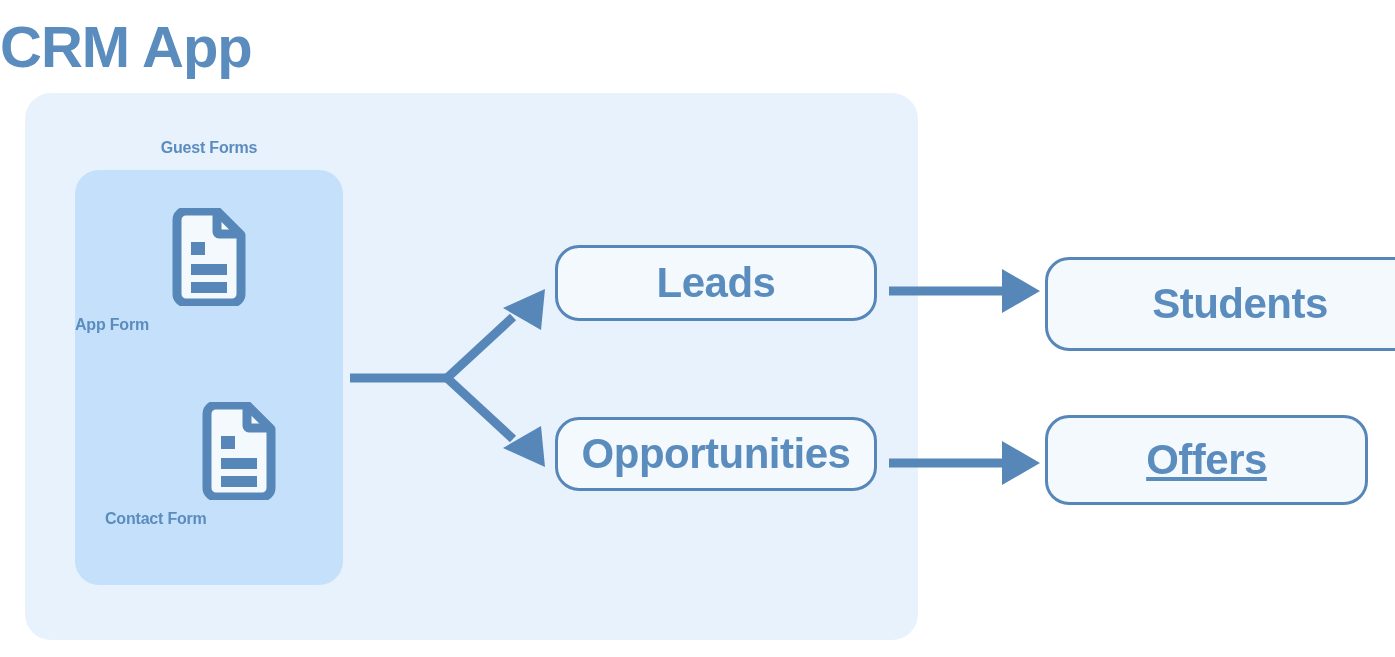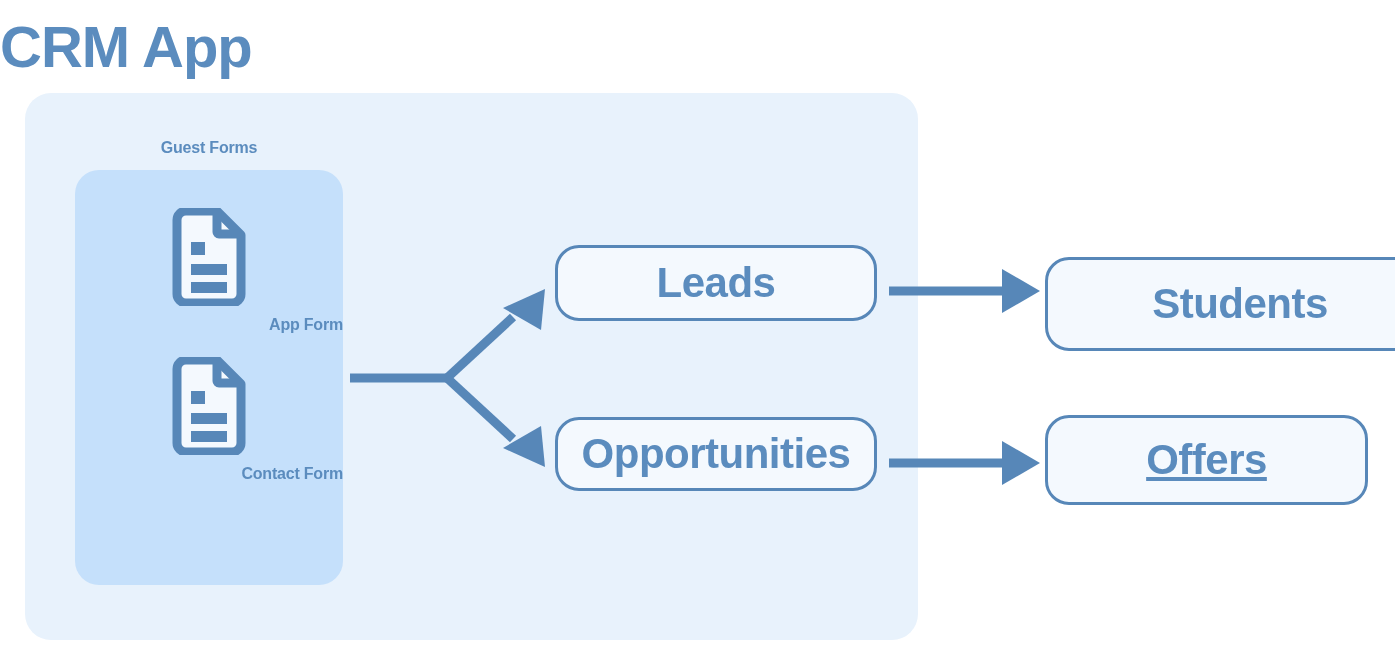--- a/index.html
+++ b/index.html
@@ -66,24 +66,24 @@
     width: 268px;
     height: 415px;
     background: #C5E0FB;
     border-radius: 24px;
   }
 
   
   .form-item {
     position: absolute;
     width: 268px;
-    text-align: right;
+    text-align: left;
   }
   .form-item.app { left: 75px; top: 208px; }
-  .form-item.contact { left: 75px; top: 357px; }
+  .form-item.contact { left: 75px; top: 402px; padding-left: 30px; }
 
   .form-icon {
     display: block;
     margin: 0 auto;
     width: 84px;
     height: 98px;
   }
   .form-caption {
     margin-top: 10px;
     font-size: 16px;

